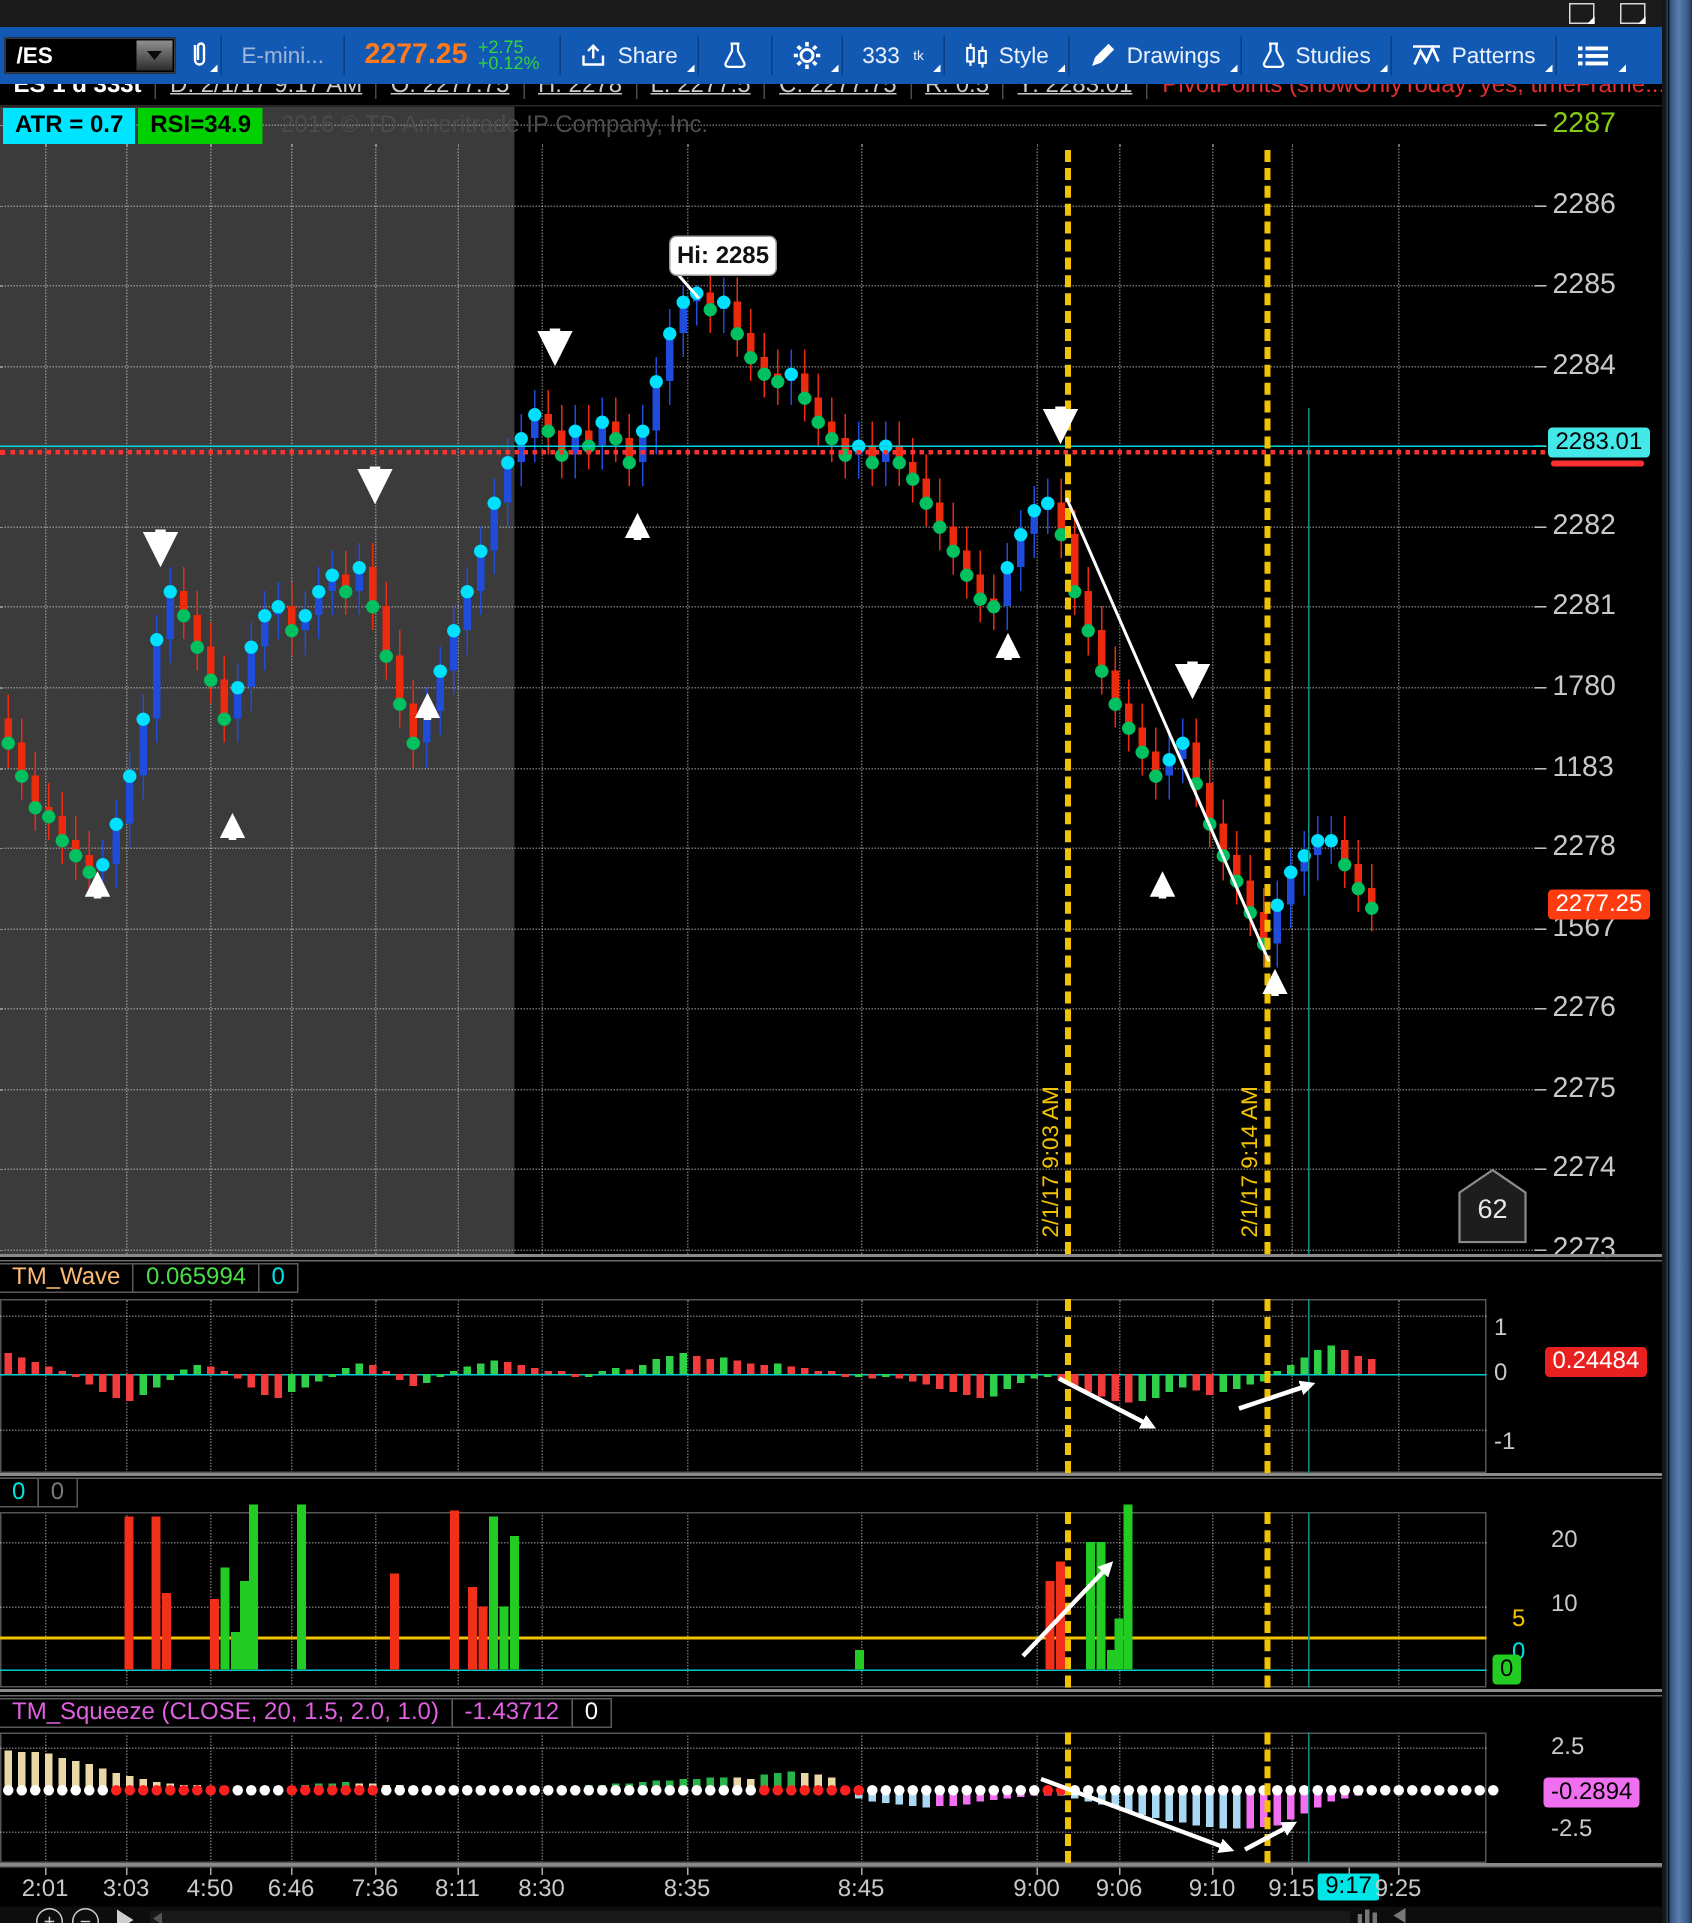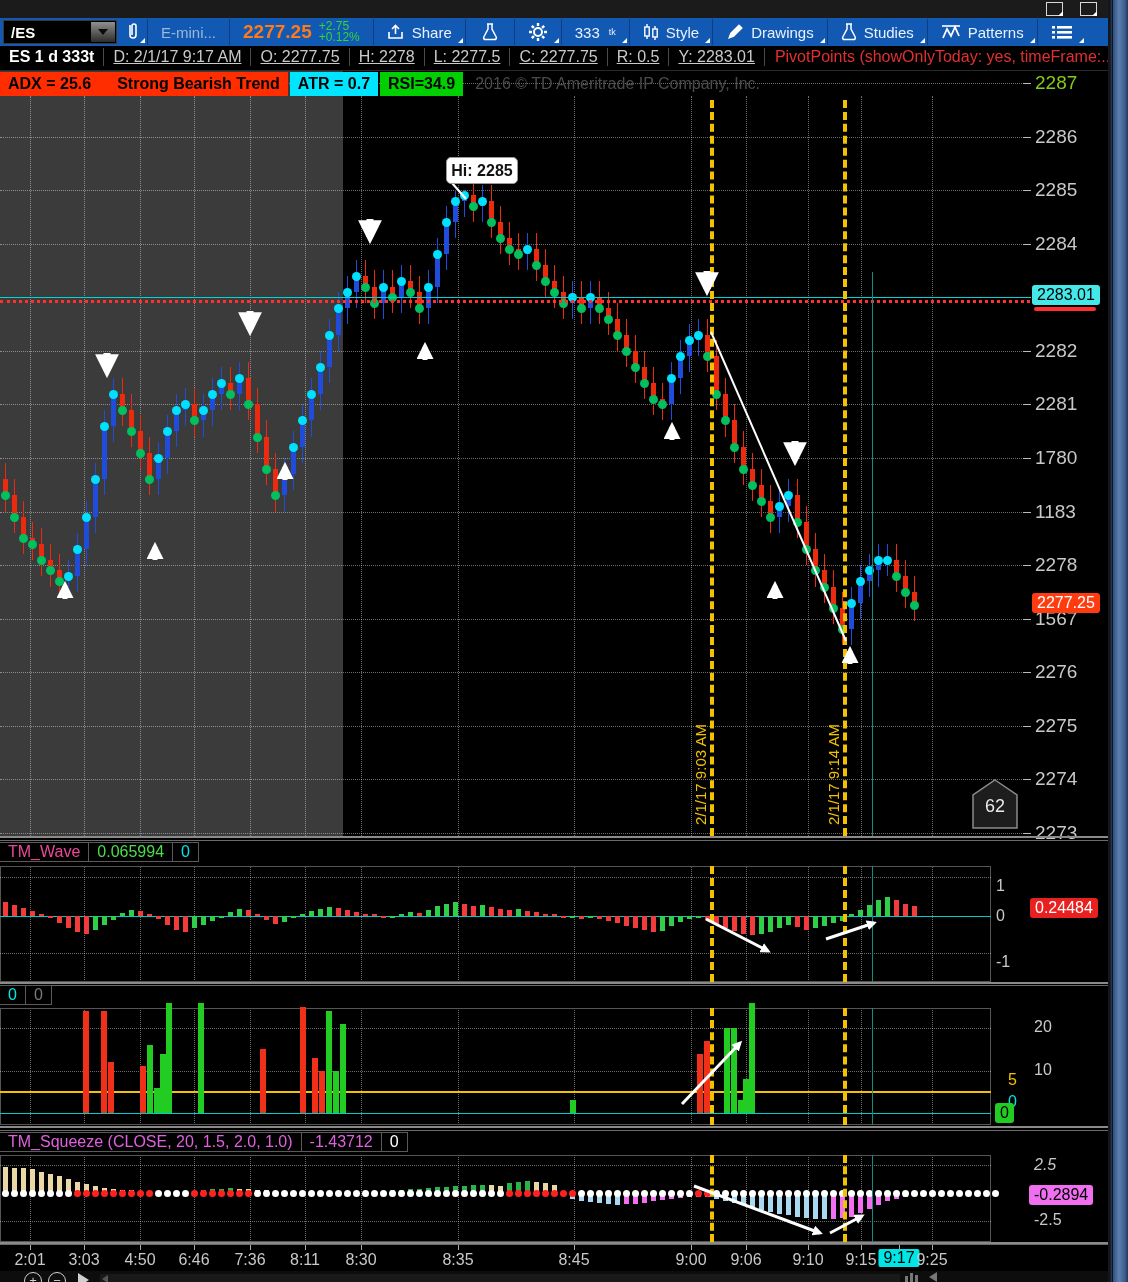--- a/index.html
+++ b/index.html
@@ -5,21 +5,21 @@
   html,body{margin:0;padding:0;background:#000;}
   body{width:1128px;height:1282px;position:relative;overflow:hidden;
        font-family:"Liberation Sans",sans-serif;-webkit-font-smoothing:antialiased;}
   .abs{position:absolute;}
   
   #titlebar{left:0;top:0;width:1128px;height:18px;background:#1b1b1b;z-index:5;}
   .winbtn{width:15px;height:12px;border:1px solid #d8d8d8;background:#1b1b1b;top:2px;}
   .winbtn .tri{position:absolute;right:-1px;bottom:-1px;width:0;height:0;
       border-left:5px solid transparent;border-bottom:5px solid #fff;}
   
-  #toolbar{left:0;top:18px;width:1108px;height:28px;background:#1159b3;z-index:5;
+  #toolbar{left:0;top:18px;width:1108px;height:38px;background:#1159b3;z-index:5;
       display:flex;align-items:center;color:#eaf1fc;font-size:15px;}
   .tb-sep{width:1px;height:26px;background:#0b3e82;flex:0 0 auto;}
   .tb-item{position:relative;display:flex;align-items:center;gap:7px;padding:0 13px;height:26px;flex:0 0 auto;}
   .tb-item .tri{position:absolute;right:2px;bottom:2px;width:0;height:0;
       border-left:5px solid transparent;border-bottom:5px solid #fff;}
   #symbol-box{margin-left:3px;width:112px;height:22px;background:#000;border:1px solid #3a3a3a;
       display:flex;align-items:center;position:relative;flex:0 0 auto;}
   #symbol-box .sym{color:#fff;font-weight:bold;padding-left:7px;font-size:15px;flex:1;}
   #symbol-drop{width:24px;height:20px;margin-right:1px;background:linear-gradient(#909090,#2c2c2c);
       display:flex;align-items:center;justify-content:center;}
@@ -201,25 +201,20 @@
   <div style="flex:1"></div>
   <svg class="icon" width="24" height="22" viewBox="0 0 24 22" style="margin-right:40px;">
     <path d="M3 6c3-5 9-5 12 0" stroke="#fff" stroke-width="1.6" fill="none"></path>
     <path d="M15 2v5h-5" stroke="#fff" stroke-width="1.6" fill="none"></path>
     <path d="M20 9c-3 5-9 5-12 0" stroke="#fff" stroke-width="1.6" fill="none" transform="translate(0,6)"></path>
     <path d="M8 20v-5h5" stroke="#fff" stroke-width="1.6" fill="none"></path>
     </svg>
 </div>
 
 <div id="studies-bar" class="abs">
-  <div class="stud" id="stud-adx" style="background: rgb(255, 45, 0);">
-    <span>ADX = 25.6</span>
-    <span style="width:26px"></span>
-    <span>Strong Bearish Trend</span>
-  </div>
   <div class="stud" id="stud-atr" style="margin-left: 2px; background: rgb(0, 229, 255);">
     <span>ATR = 0.7</span>
   </div>
   <div class="stud" id="stud-rsi" style="margin-left: 2px; background: rgb(0, 208, 0);">
     <span>RSI=34.9</span>
   </div>
   <div id="copyright">2016 © TD Ameritrade IP Company, Inc.</div>
 </div>
 
 <div id="chart-root" class="abs" style="left:0;top:0;width:1108px;height:1282px;">
@@ -994,21 +989,21 @@
     <div class="abs" style="left: 911px; top: 1190px; width: 7px; height: 7px; border-radius: 50%; background: rgb(255, 255, 255); z-index: 8;"></div>
     <div class="abs" style="left: 920px; top: 1190px; width: 7px; height: 7px; border-radius: 50%; background: rgb(255, 255, 255); z-index: 8;"></div>
     <div class="abs" style="left: 929px; top: 1190px; width: 7px; height: 7px; border-radius: 50%; background: rgb(255, 255, 255); z-index: 8;"></div>
     <div class="abs" style="left: 938px; top: 1190px; width: 7px; height: 7px; border-radius: 50%; background: rgb(255, 255, 255); z-index: 8;"></div>
     <div class="abs" style="left: 947px; top: 1190px; width: 7px; height: 7px; border-radius: 50%; background: rgb(255, 255, 255); z-index: 8;"></div>
     <div class="abs" style="left: 956px; top: 1190px; width: 7px; height: 7px; border-radius: 50%; background: rgb(255, 255, 255); z-index: 8;"></div>
     <div class="abs" style="left: 965px; top: 1190px; width: 7px; height: 7px; border-radius: 50%; background: rgb(255, 255, 255); z-index: 8;"></div>
     <div class="abs" style="left: 974px; top: 1190px; width: 7px; height: 7px; border-radius: 50%; background: rgb(255, 255, 255); z-index: 8;"></div>
     <div class="abs" style="left: 983px; top: 1190px; width: 7px; height: 7px; border-radius: 50%; background: rgb(255, 255, 255); z-index: 8;"></div>
     <div class="abs" style="left: 992px; top: 1190px; width: 7px; height: 7px; border-radius: 50%; background: rgb(255, 255, 255); z-index: 8;"></div>
-    <div class="abs" style="left: 1034px; top: 1156px; color: rgb(200, 200, 200); font-size: 16px; z-index: 3; font-style: italic;">2.5</div>
+    <div class="abs" style="left: 1034px; top: 1156px; color: rgb(200, 200, 200); font-size: 16px; z-index: 3;">2.5</div>
     <div class="abs" style="left: 1034px; top: 1211px; color: rgb(200, 200, 200); font-size: 16px; z-index: 3;">-2.5</div>
     <div class="abs" style="left: 0px; top: 836px; width: 1108px; height: 0px; border-top: 2px solid rgb(138, 138, 138); z-index: 16;"></div>
     <div class="abs" style="left: 0px; top: 840px; width: 1108px; height: 0px; border-top: 1px solid rgb(106, 106, 106); z-index: 16;"></div>
     <div class="abs" style="left: 0px; top: 982px; width: 1108px; height: 0px; border-top: 2px solid rgb(138, 138, 138); z-index: 16;"></div>
     <div class="abs" style="left: 0px; top: 985px; width: 1108px; height: 0px; border-top: 1px solid rgb(106, 106, 106); z-index: 16;"></div>
     <div class="abs" style="left: 0px; top: 1126px; width: 1108px; height: 0px; border-top: 2px solid rgb(138, 138, 138); z-index: 16;"></div>
     <div class="abs" style="left: 0px; top: 1130px; width: 1108px; height: 0px; border-top: 1px solid rgb(106, 106, 106); z-index: 16;"></div>
     <div class="abs" style="left: 0px; top: 1242px; width: 1108px; height: 0px; border-top: 2px solid rgb(138, 138, 138); z-index: 16;"></div>
     <div class="abs" style="left: 0px; top: 1244px; width: 1108px; height: 0px; border-top: 1px solid rgb(106, 106, 106); z-index: 16;"></div>
   </div>
@@ -1026,21 +1021,21 @@
 <div class="vlab abs" style="left:825px;top:825px;">2/1/17 9:14 AM</div>
 
 <div class="vbox abs" id="box-pivot" style="left: 1032px; top: 285px; color: rgb(0, 0, 0); background: rgb(69, 232, 232);">2283.01</div>
 <div class="abs" id="box-pivot-red" style="left: 1034px; top: 307px; width: 62px; height: 4px; border-radius: 2px; z-index: 44; background: rgb(255, 48, 48);"></div>
 <div class="vbox abs" id="box-last" style="left: 1032px; top: 593px; color: rgb(255, 255, 255); background: rgb(255, 59, 16);">2277.25</div>
 <div class="vbox abs" id="box-wave" style="left: 1030px; top: 898px; color: rgb(255, 255, 255); background: rgb(232, 32, 32);">0.24484</div>
 <div class="vbox abs" id="box-lp" style="left: 995px; top: 1103px; color: rgb(0, 0, 0); background: rgb(34, 204, 34);">0</div>
 <div class="vbox abs" id="box-sq" style="left: 1029px; top: 1185px; color: rgb(0, 0, 0); background: rgb(240, 110, 240);">-0.2894</div>
 
 <div class="phead abs" style="left:0;top:842px;">
-  <div class="pcell" id="wave-title" style="color: #ec4899;">TM_Wave</div>
+  <div class="pcell" id="wave-title" style="color: #fdba74;">TM_Wave</div>
   <div class="pcell" id="wave-val" style="color: rgb(74, 222, 74);">0.065994</div>
   <div class="pcell" id="wave-val2" style="color: rgb(0, 229, 229);">0</div>
 </div>
 <div class="phead abs" style="left:0;top:985px;">
   <div class="pcell" id="lp-val" style="color: rgb(0, 229, 229);">0</div>
   <div class="pcell" id="lp-val2" style="color: rgb(122, 122, 122);">0</div>
 </div>
 <div class="phead abs" style="left:0;top:1132px;text-decoration:underline;">
   <div class="pcell" id="sq-title" style="color: rgb(224, 96, 224);">TM_Squeeze (CLOSE, 20, 1.5, 2.0, 1.0)</div>
   <div class="pcell" id="sq-val" style="color: rgb(224, 96, 224);">-1.43712</div>

